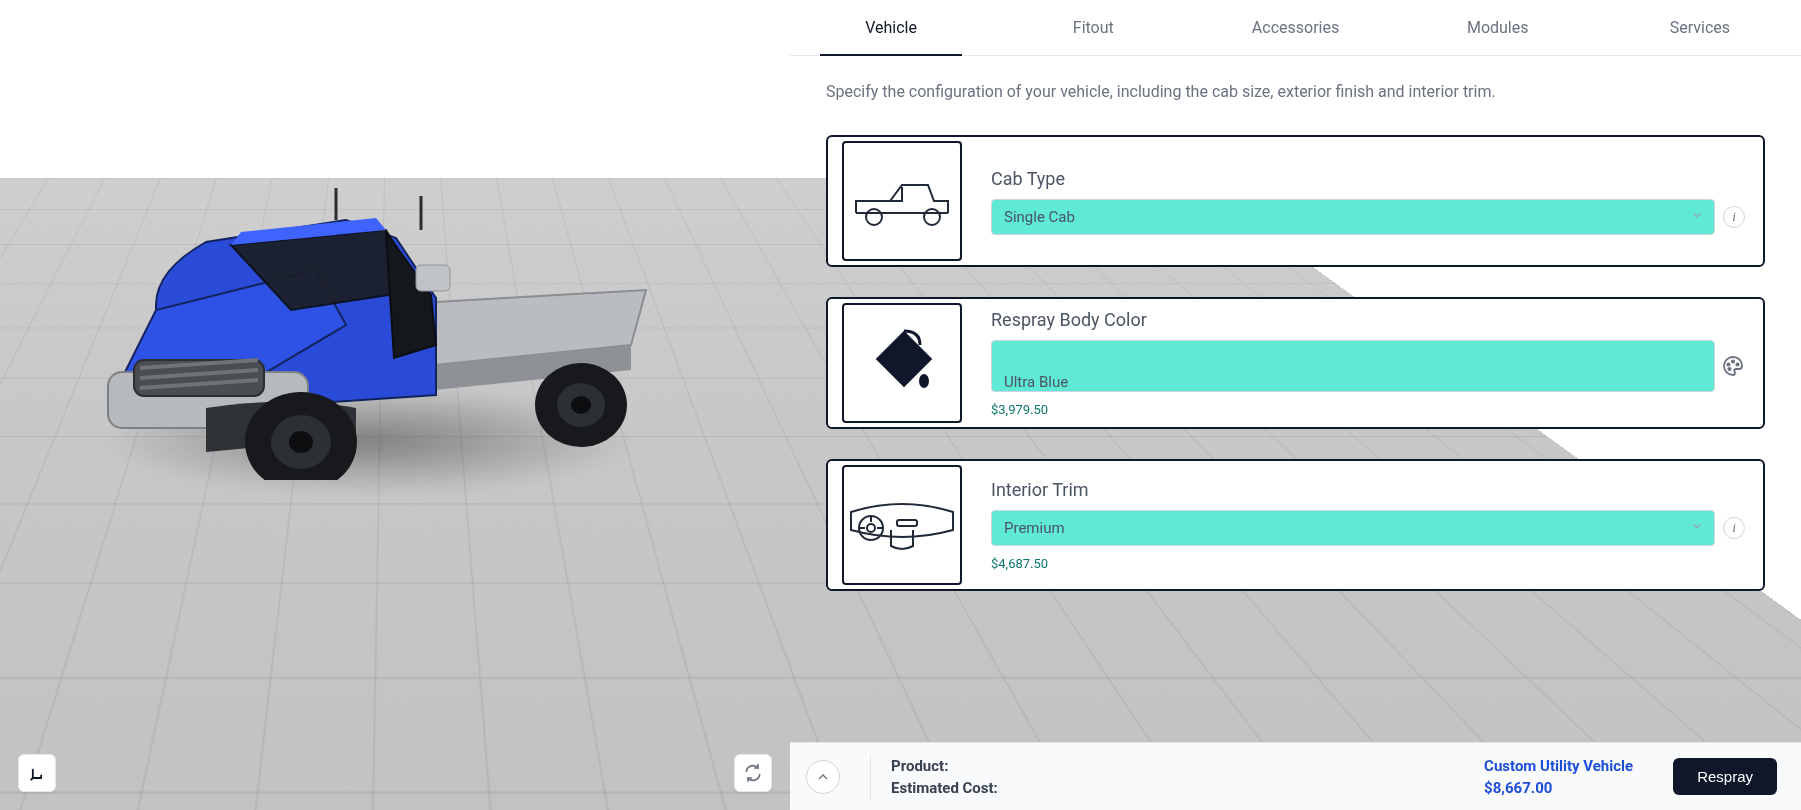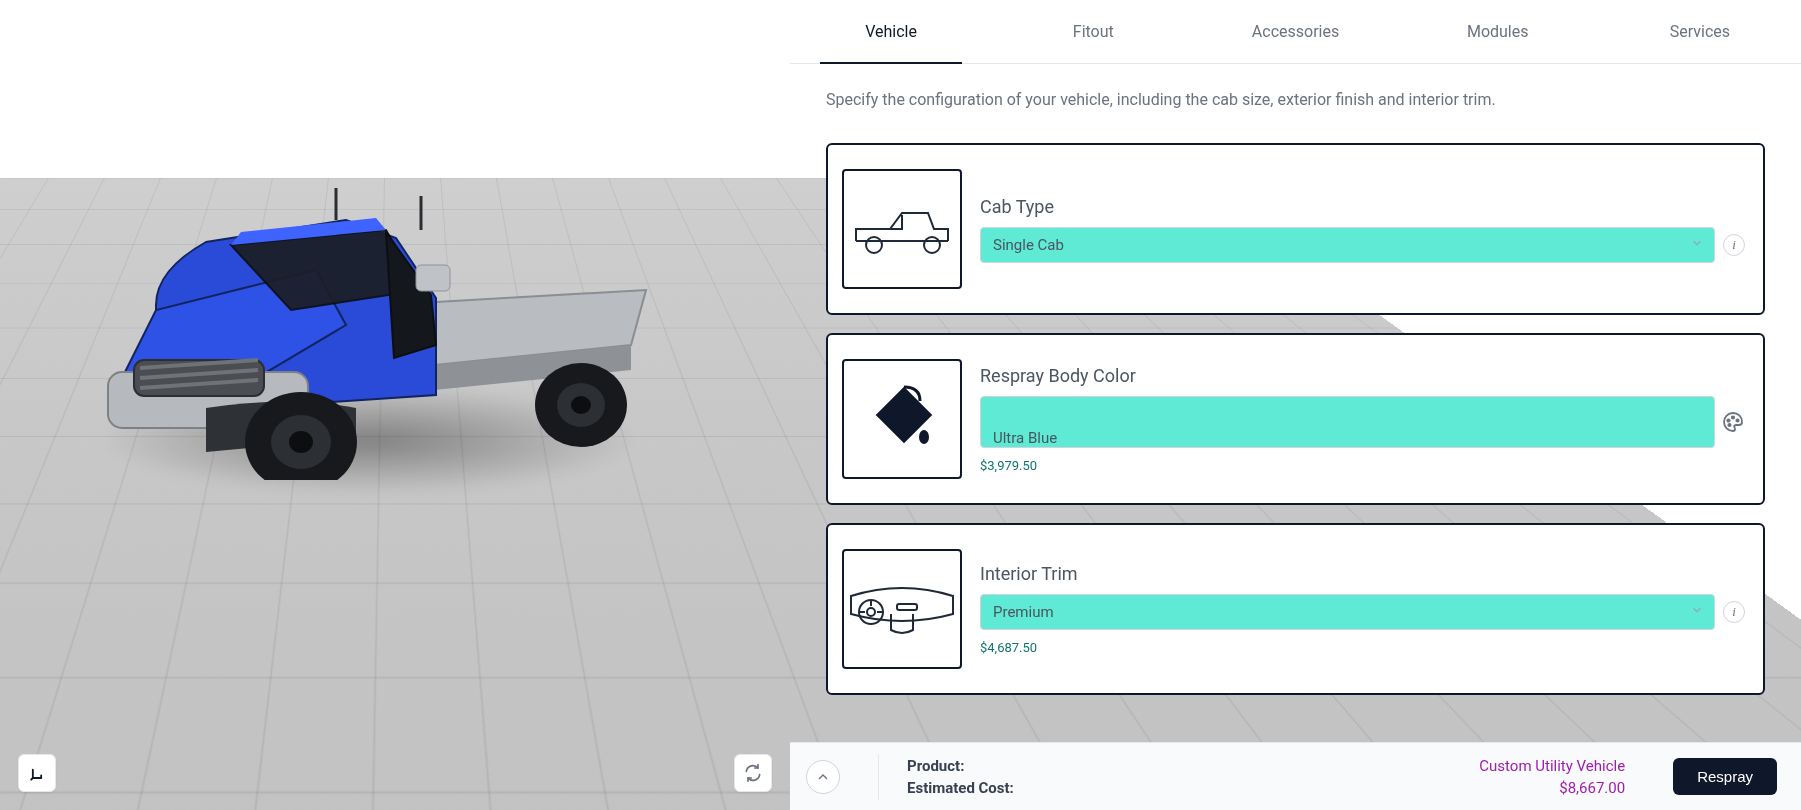--- a/index.html
+++ b/index.html
@@ -32,31 +32,31 @@
     position:absolute; width:38px; height:38px; background:#fff; border:1px solid #e5e7eb; border-radius:6px;
     display:flex; align-items:center; justify-content:center; color:#4b5563; box-shadow:0 1px 2px rgba(0,0,0,.05);
     cursor:pointer;
   }
   .vp-btn.bl { left:18px; bottom:18px; }
   .vp-btn.br { right:18px; bottom:18px; }
 
   
   .panel { flex:1 1 auto; height:100%; display:flex; flex-direction:column; position:relative; }
 
-  .tabs { display:flex; border-bottom:1px solid #e5e7eb; padding: 0 0 0 0; height:64px; }
+  .tabs { display:flex; border-bottom:1px solid #e5e7eb; padding: 0 0 0 0; height:56px; }
   .tab { flex:1; display:flex; align-items:center; justify-content:center; font-size:16px; color:#6b7280; cursor:pointer; position:relative; }
   .tab.active { color:#111827; }
   .tab.active::after { content:""; position:absolute; left:15%; right:15%; bottom:-1px; height:2px; background:#111827; }
 
   .desc { padding: 26px 24px 10px 36px; font-size:16px; color:#6b7280; }
 
   .cards { padding: 24px 36px 0 36px; overflow-y:auto; flex:1; }
   .card {
     border:2px solid #0f172a; border-radius:6px; background:#fff;
-    display:flex; align-items:stretch; padding:24px 14px; gap:18px; margin-bottom:18px;
+    display:flex; align-items:stretch; padding:4px 14px; gap:29px; margin-bottom:30px;
     position:relative;
   }
   .card-thumb {
     flex:0 0 120px; height:120px; border:2px solid #0f172a; border-radius:4px; background:#fff;
     display:flex; align-items:center; justify-content:center;
   }
   .card-body { flex:1; display:flex; flex-direction:column; justify-content:center; gap:10px; padding-right:34px;}
   .card-title { font-size:18px; color:#4b5563; font-weight:400; }
   .card-price { font-size:13px; color:#0f766e; }
 
@@ -80,30 +80,30 @@
   }
   .card-right-icon{
     position:absolute; right:-30px; top:50%; transform:translateY(-50%);
     width:24px;height:24px; display:flex; align-items:center; justify-content:center; color:#6b7280;
   }
   .select-wrap, .input-wrap{ position:relative; }
 
   
   .footer {
     height:68px; border-top:1px solid #e5e7eb; background:#f9fafb;
-    display:flex; align-items:center; padding: 0 24px 0 16px; gap:28px;
+    display:flex; align-items:center; padding: 0 24px 0 16px; gap:20px;
   }
   .footer .collapse {
     width:34px; height:34px; border:1px solid #d1d5db; border-radius:50%; background:#fff;
     display:flex; align-items:center; justify-content:center; color:#6b7280; cursor:pointer; margin-right:10px;
   }
   .footer .divider { width:1px; height:46px; background:#e5e7eb; }
   .footer .meta { flex:1; display:grid; grid-template-columns: 1fr auto; row-gap:4px; column-gap:20px; align-items:center; padding:6px 0;}
   .footer .k { font-weight:700; color:#374151; font-size:15px;}
-  .footer .v { color:#a21caf; font-size:15px; text-align:right;}
+  .footer .v { color:#1d4ed8; font-size:15px; text-align:left;font-weight:bold;}
   .footer .submit {
     background:#0f172a; color:#fff; border:none; border-radius:6px; padding:10px 24px; font-size:15px; cursor:pointer; margin-left:20px;
   }
 </style>
 </head>
 <body>
 
 <div class="app">
 
   <div class="viewport">

